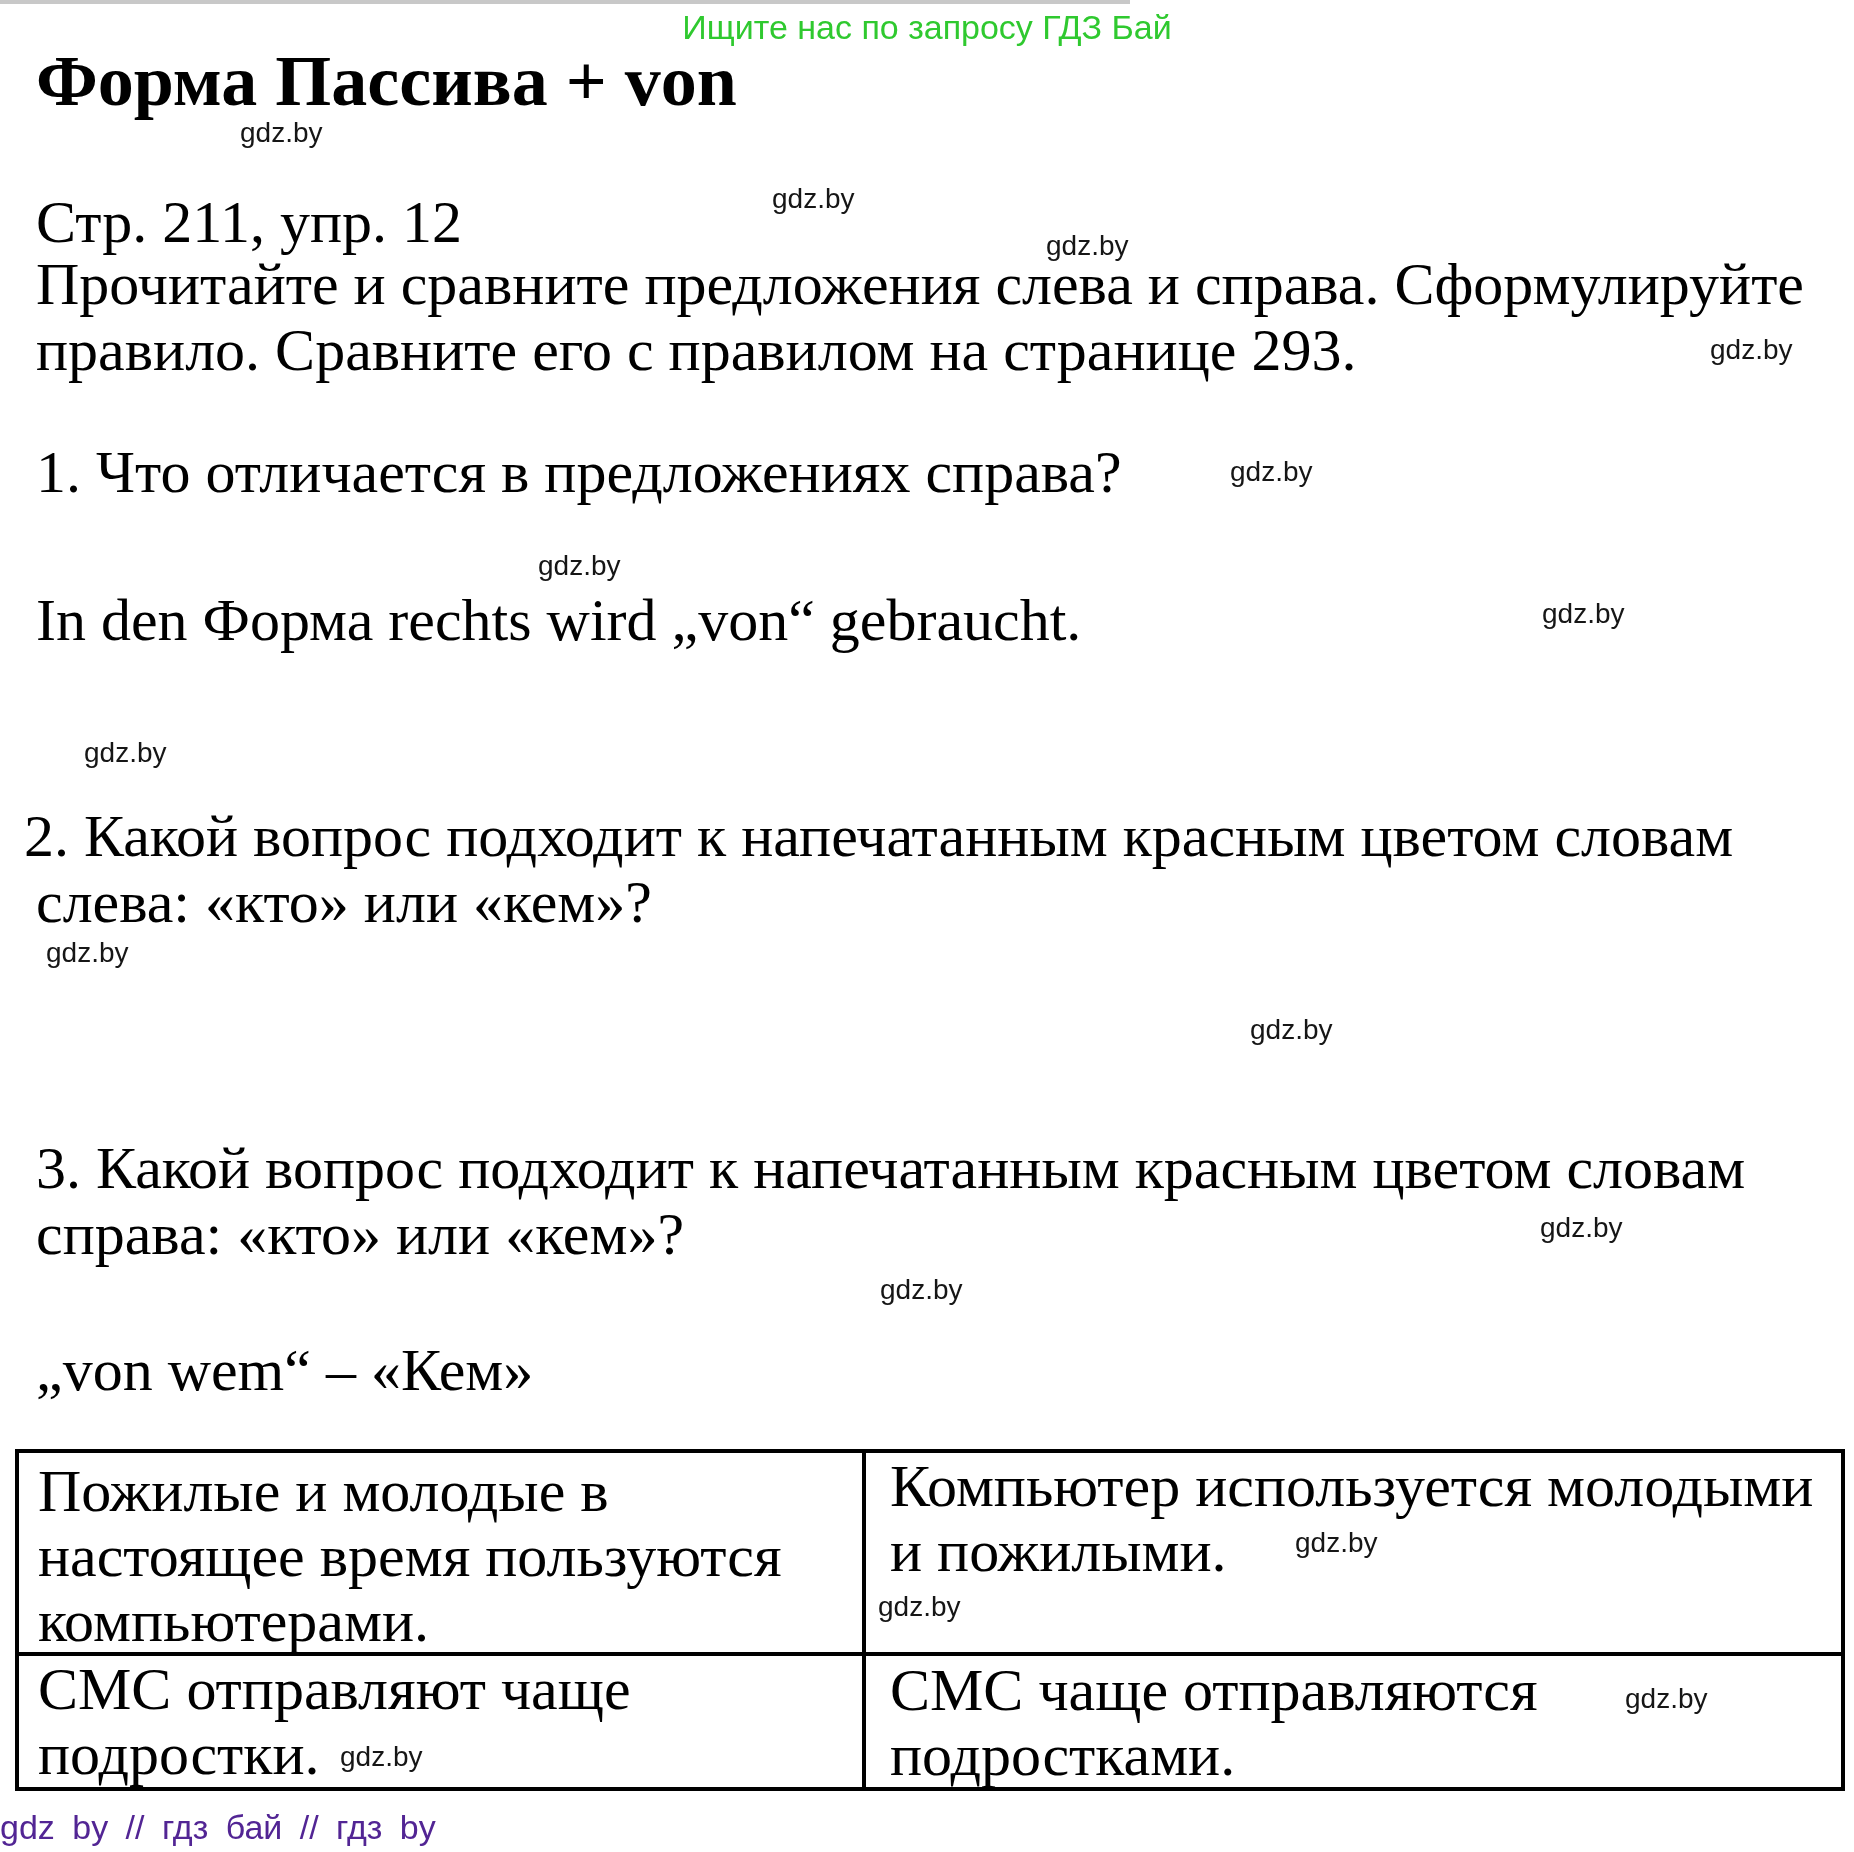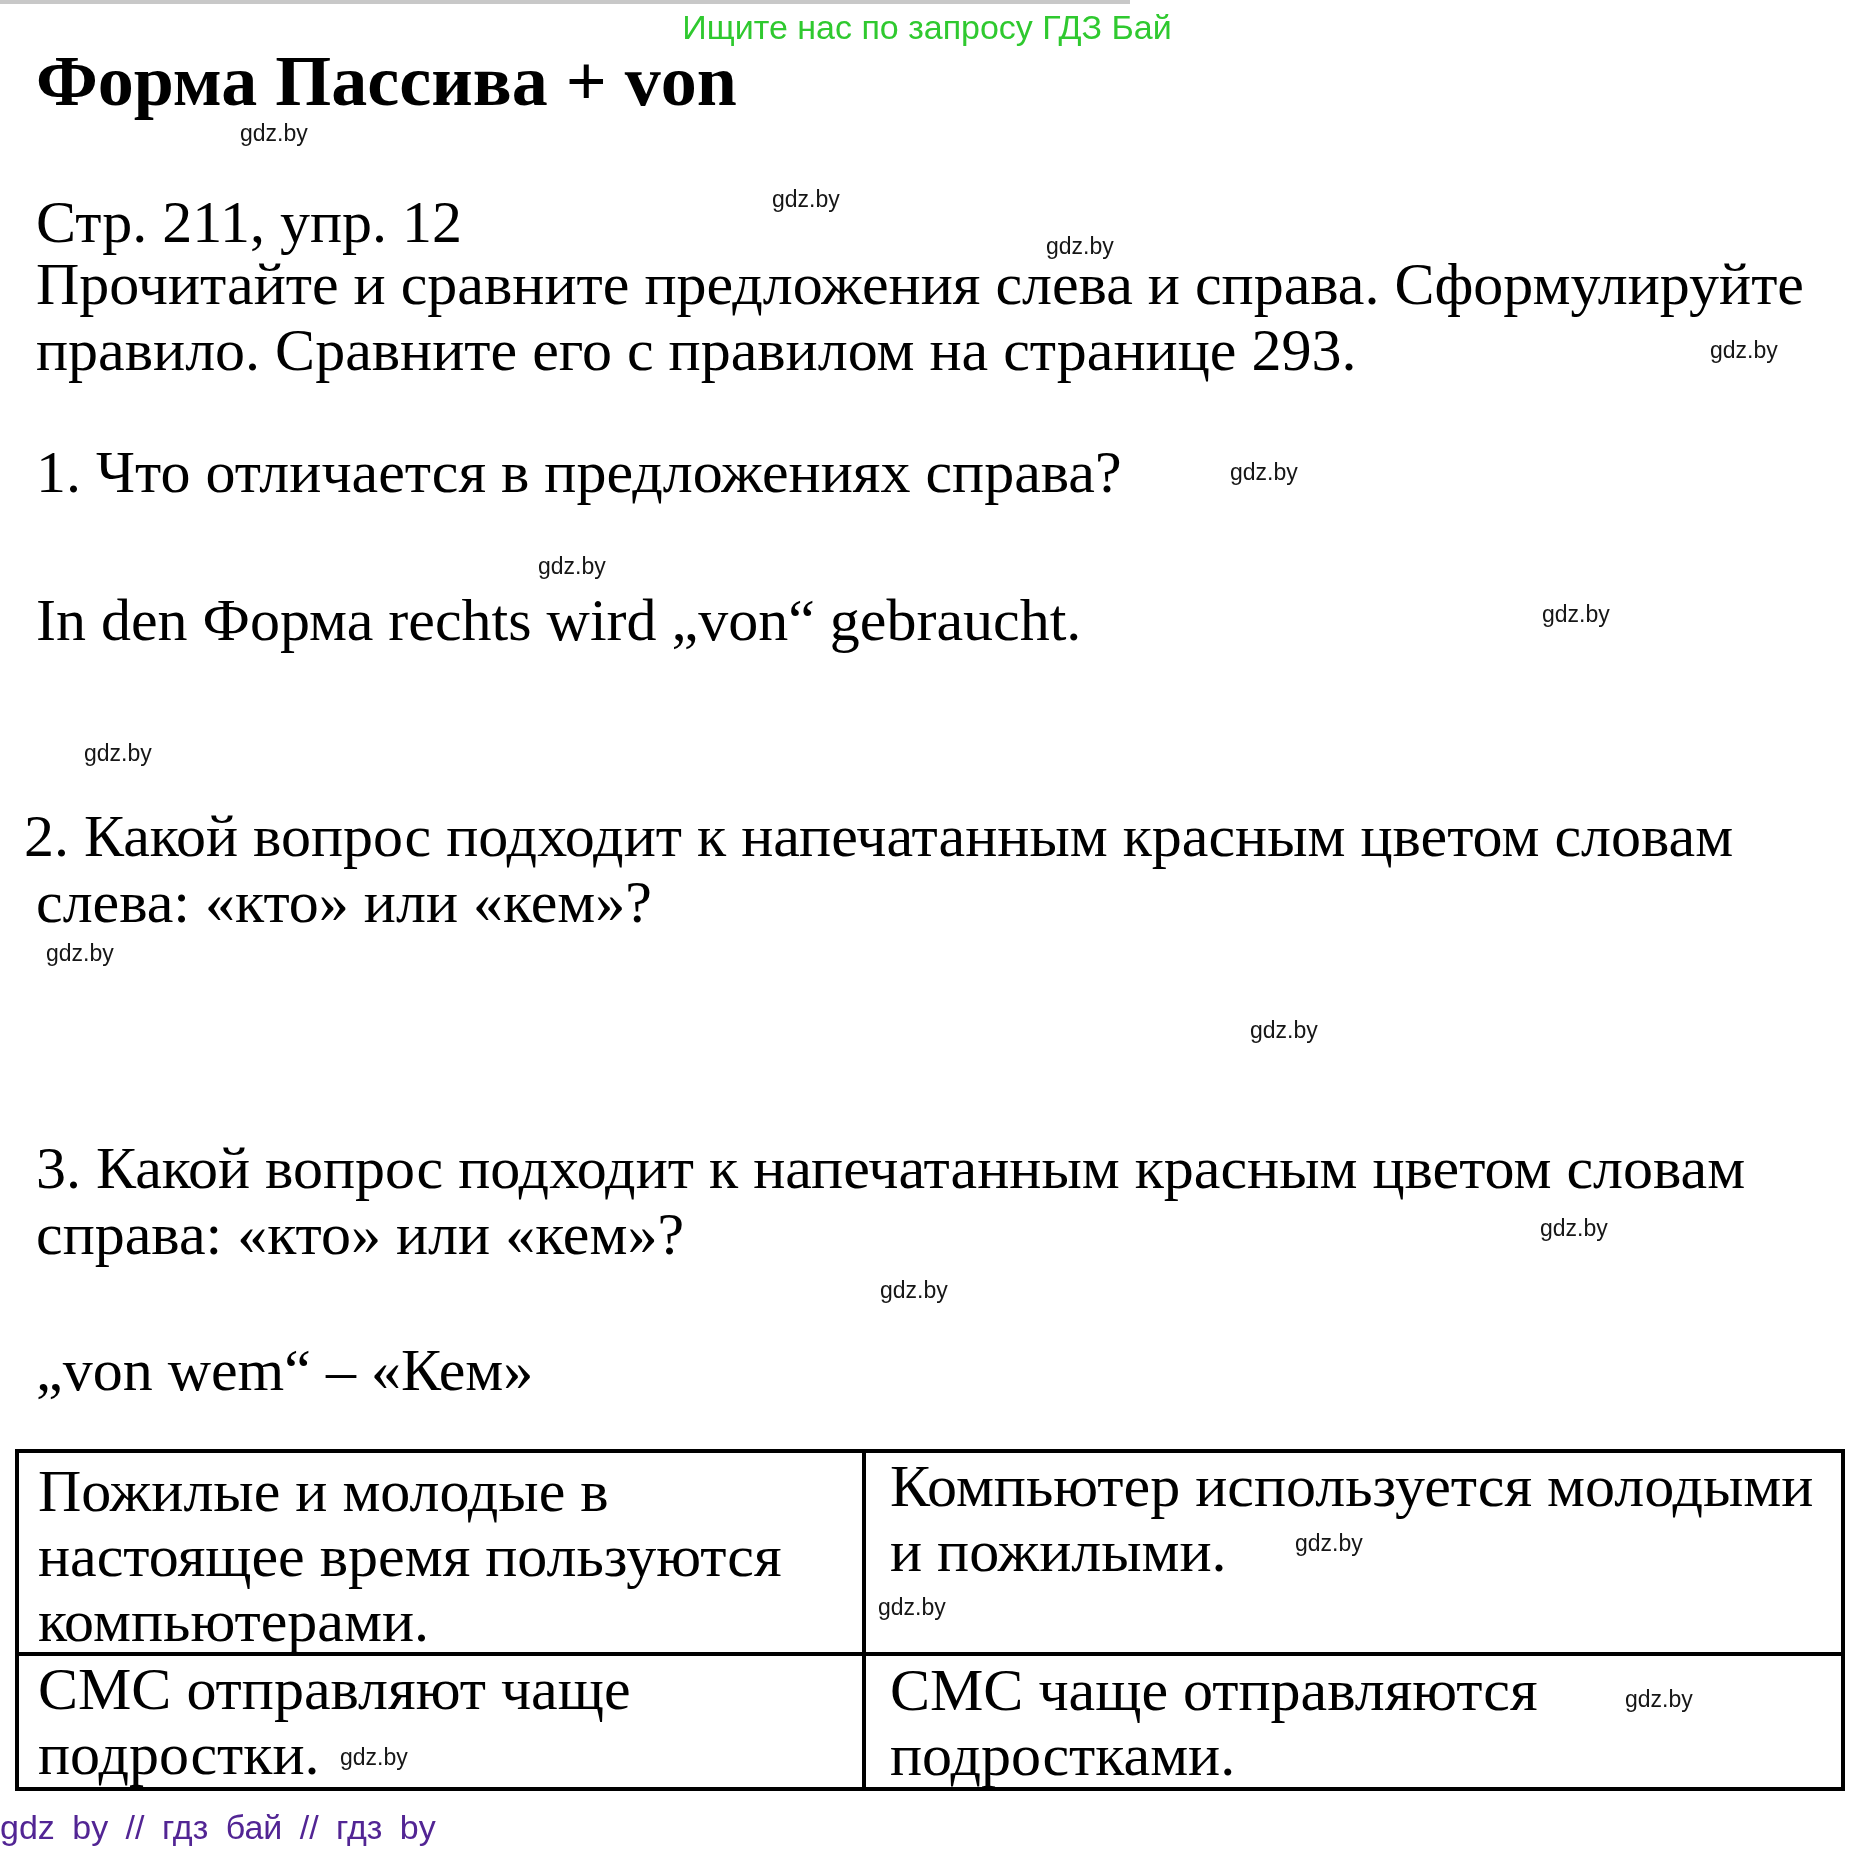--- a/index.html
+++ b/index.html
@@ -23,21 +23,21 @@
     white-space:nowrap;
     font-size:72px;
     line-height:78px;
     font-weight:bold;
     color:#000000;
   }
   .wm{
     position:absolute;
     white-space:nowrap;
     font-family:"Liberation Sans","DejaVu Sans",sans-serif;
-    font-size:23px;
+    font-size:28px;
     line-height:34px;
     color:#161616;
   }
   .banner{
     position:absolute;
     left:0;top:8px;width:100%;
     text-align:center;
     font-family:"Liberation Sans","DejaVu Sans",sans-serif;
     font-size:34px;
     color:#2fc92f;

